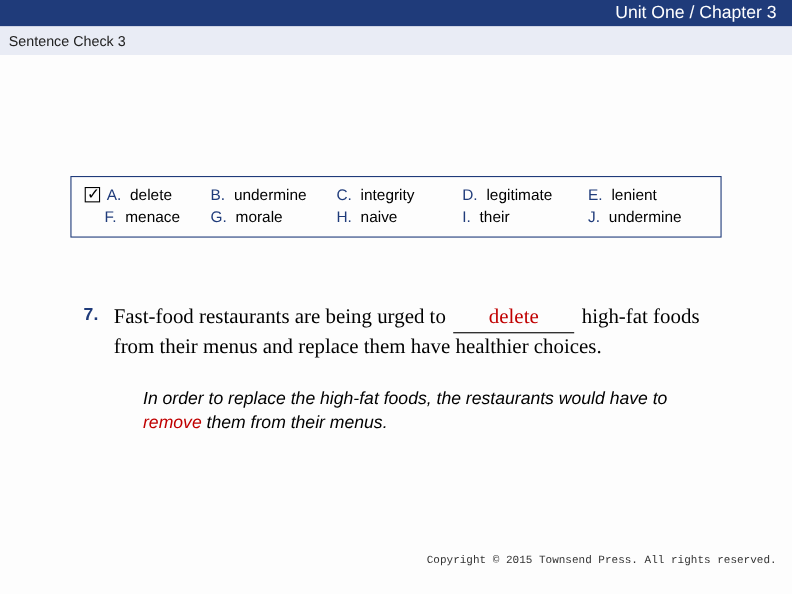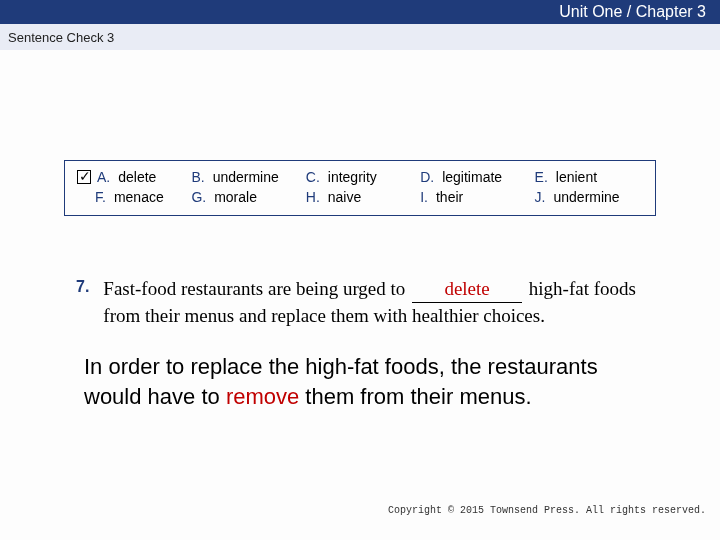--- a/index.html
+++ b/index.html
@@ -89,25 +89,26 @@
     border-bottom: 1px solid #000;
     min-width: 110px;
     text-align: center;
     margin: 0 2px;
   }
   .blank-answer {
     color: #c00000;
     padding: 0 14px;
   }
   .explanation {
-    margin: 24px 56px 0 64px;
+    margin: 24px 56px 0 110px;
     font-family: Arial, Helvetica, sans-serif;
-    font-size: 22px;
+    font-size: 16px;
     color: #000;
     line-height: 1.35;
+    font-style: italic;
   }
   .explanation .kw { color: #c00000; }
   .footer {
     position: absolute;
     bottom: 24px;
     right: 14px;
     font-size: 10px;
     color: #333;
     font-family: Liberation Mono, monospace;
   }
@@ -168,21 +169,21 @@
     </div>
     <div class="word-cell">
       <span class="letter">J.</span>
       <span>undermine</span>
     </div>
   </div>
 
   <div class="question-block">
     <div class="q-number">7.</div>
     <div class="q-text">
-      <span>Fast-food restaurants are being urged to </span><span class="blank-wrap"><span class="blank-answer">delete</span></span><span> high-fat foods from their menus and replace them with healthier choices.</span>
+      <span>Fast-food restaurants are being urged to </span><span class="blank-wrap"><span class="blank-answer">delete</span></span><span> high-fat foods from their menus and replace them have healthier choices.</span>
     </div>
   </div>
 
   <div class="explanation">
     <span>In order to replace the high-fat foods, the restaurants would have to </span><span class="kw">remove</span><span> them from their menus.</span>
   </div>
 
 </div>
 
 <div class="footer">Copyright © 2015 Townsend Press. All rights reserved.</div>

